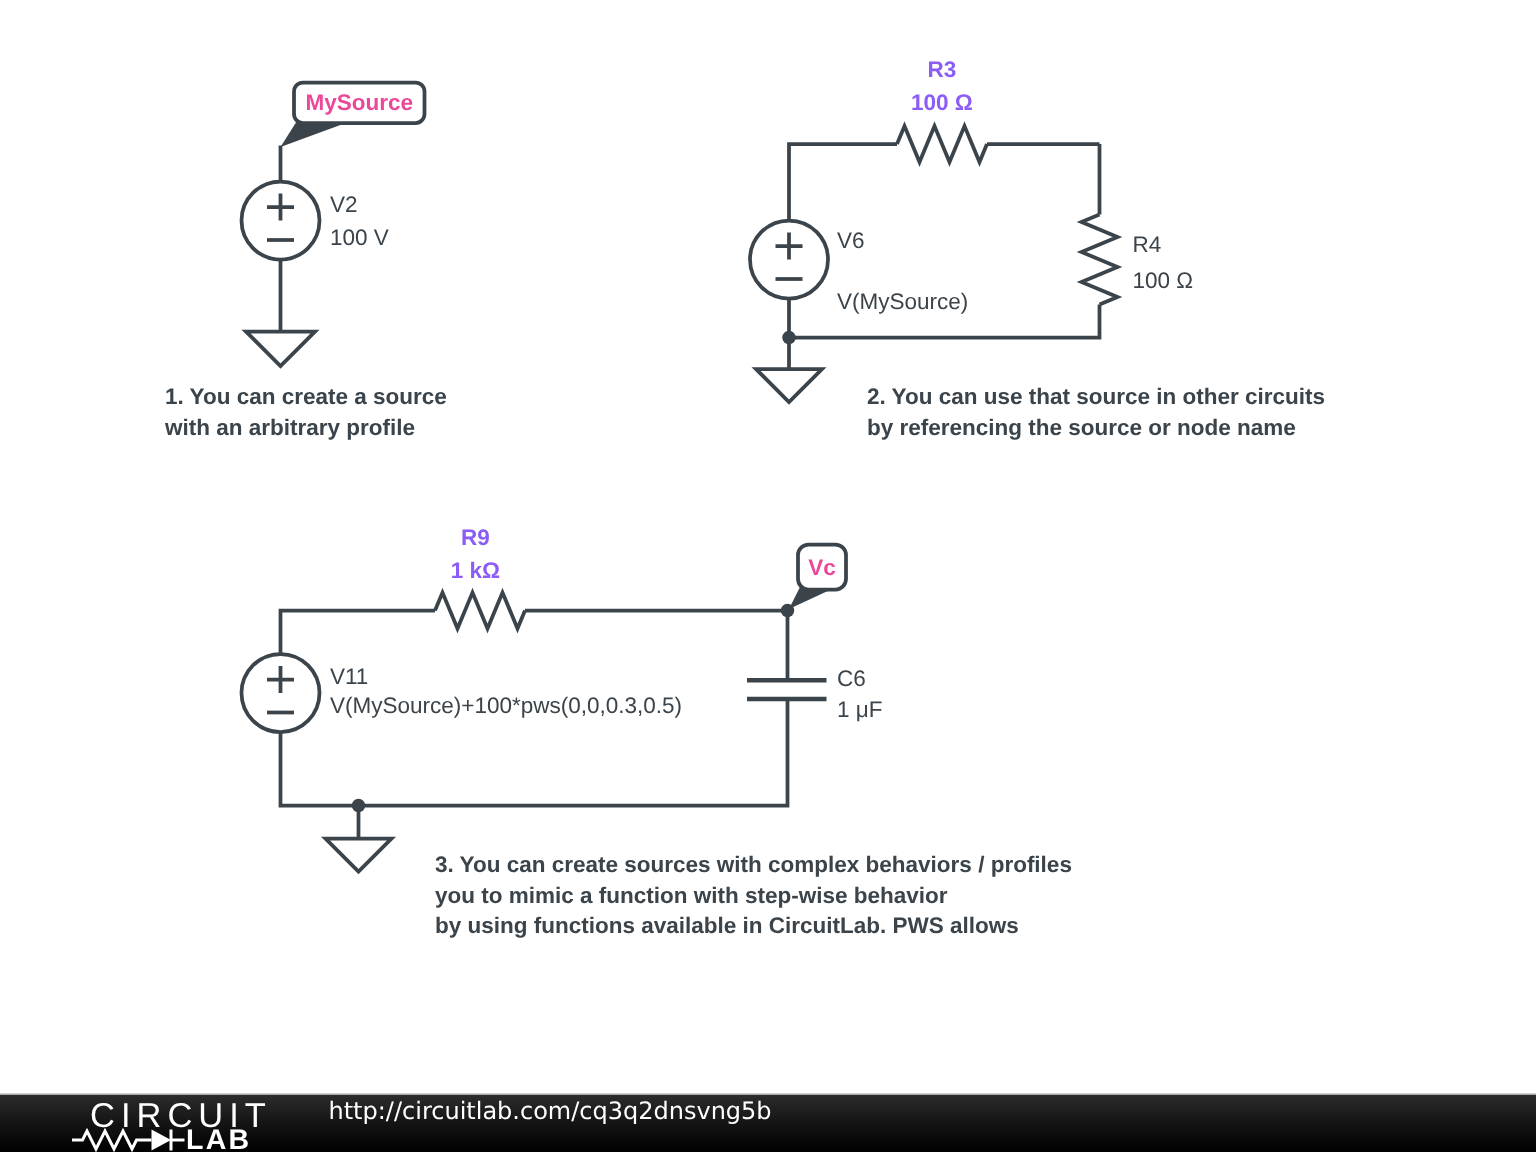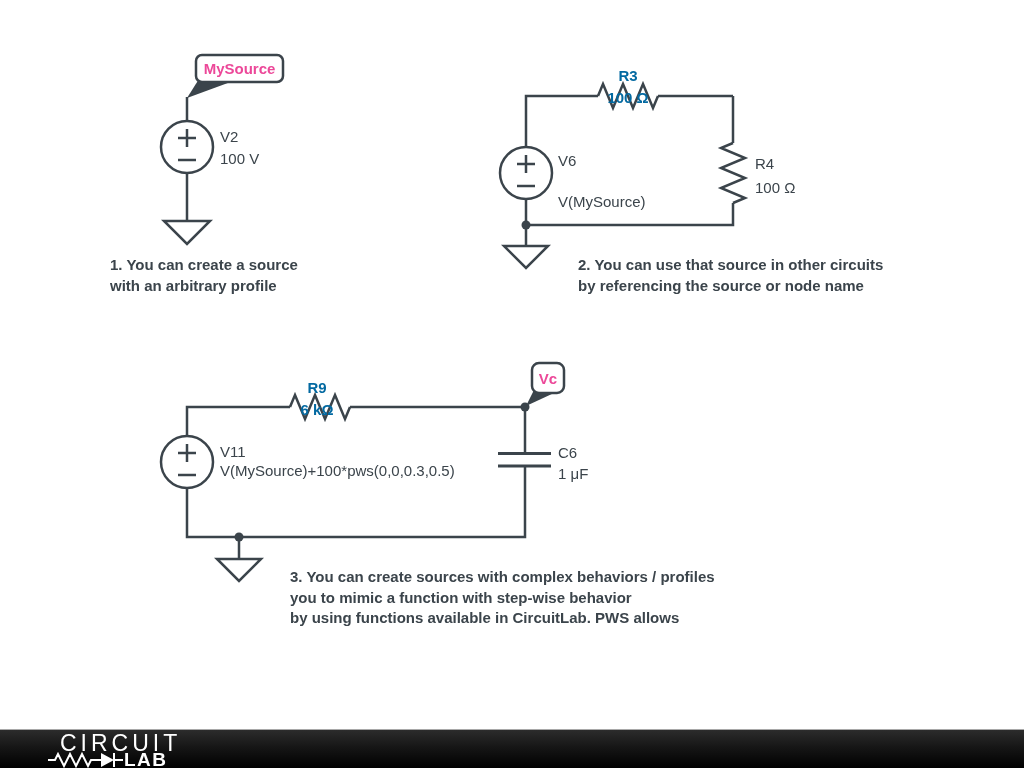--- a/index.html
+++ b/index.html
@@ -6,21 +6,21 @@
   .page{position:relative;width:1024px;height:768px;background:#ffffff;overflow:hidden;
         font-family:"Liberation Sans",sans-serif;}
   .schem{position:absolute;left:0;top:0;}
   .schem path,.schem polyline,.schem line{stroke:#3b444b;stroke-width:2.5;fill:none;stroke-linecap:butt;stroke-linejoin:miter;}
   .schem circle.body{fill:#ffffff;stroke:#3b444b;stroke-width:2.5;}
   .schem .fillshape{fill:#3b444b;stroke:none;}
   .schem .flagbox{fill:#ffffff;stroke:#3b444b;stroke-width:2.5;}
   .schem .plate{stroke-width:3;}
   .lbl{position:absolute;font-weight:normal;font-size:15px;color:#3b444b;white-space:nowrap;}
   .cap{position:absolute;font-weight:bold;font-size:15px;line-height:20.5px;color:#3b444b;white-space:nowrap;}
-  .cblock{position:absolute;font-weight:bold;font-size:15px;line-height:22px;color:#0369a1;text-align:center;white-space:nowrap;margin-top:29px;}
+  .cblock{position:absolute;font-weight:bold;font-size:15px;line-height:22px;color:#8b5cf6;text-align:center;white-space:nowrap;}
   .flag-label{position:absolute;display:flex;align-items:center;justify-content:center;
         font-weight:bold;font-size:15px;color:#ec4899;}
   .footer{position:absolute;left:0;top:729px;width:1024px;height:39px;
         background:linear-gradient(180deg,#2c2c2c 0%,#161616 45%,#000000 100%);
         border-top:1px solid #a8a8a8;box-sizing:border-box;}
   .logo{position:absolute;left:44px;top:2px;}
   .logo text{fill:#ffffff;font-family:"Liberation Sans",sans-serif;}
   .logo .logo-circuit{font-size:23px;letter-spacing:4px;}
   .logo .logo-lab{font-size:19px;font-weight:bold;letter-spacing:1.5px;}
   .logo polyline,.logo line{stroke:#ffffff;stroke-width:2;fill:none;}
@@ -103,21 +103,21 @@
   <div class="lbl" style="left:558px;top:193px">V(MySource)</div>
   <div class="lbl" style="left:755px;top:155px">R4</div>
   <div class="lbl" style="left:755px;top:179px">100 Ω</div>
   <div class="cap" style="left:578px;top:255px">
     <div>2. You can use that source in other circuits</div>
     <div>by referencing the source or node name</div>
   </div>
 
   <div class="cblock" style="left:267px;top:348px;width:100px">
     <div>R9</div>
-    <div>6 kΩ</div>
+    <div>1 kΩ</div>
   </div>
   <div class="flag-label" style="left:532px;top:363px;width:32px;height:30px">Vc</div>
   <div class="lbl" style="left:220px;top:443px">V11</div>
   <div class="lbl" style="left:220px;top:462px">V(MySource)+100*pws(0,0,0.3,0.5)</div>
   <div class="lbl" style="left:558px;top:444px">C6</div>
   <div class="lbl" style="left:558px;top:465px">1 μF</div>
   <div class="cap" style="left:290px;top:567px">
     <div>3. You can create sources with complex behaviors / profiles</div>
     <div>you to mimic a function with step-wise behavior</div>
     <div>by using functions available in CircuitLab. PWS allows</div>
@@ -129,16 +129,17 @@
       <text x="16" y="19" class="logo-circuit">CIRCUIT</text>
       <g>
         <polyline points="4,28 11,28 14,22 20,34 26,22 32,34 38,22 44,34 47,28 57,28"></polyline>
         <polygon points="57,21 57,35 70,28"></polygon>
         <line x1="70" y1="21" x2="70" y2="35"></line>
         <line x1="70" y1="28" x2="79" y2="28"></line>
       </g>
       <text x="80" y="34" class="logo-lab">LAB</text>
     </svg>
     <div class="ftext">
+      <div>http://circuitlab.com/cq3q2dnsvng5b</div>
     </div>
   </div>
 
 </div>
 
 </body></html>

